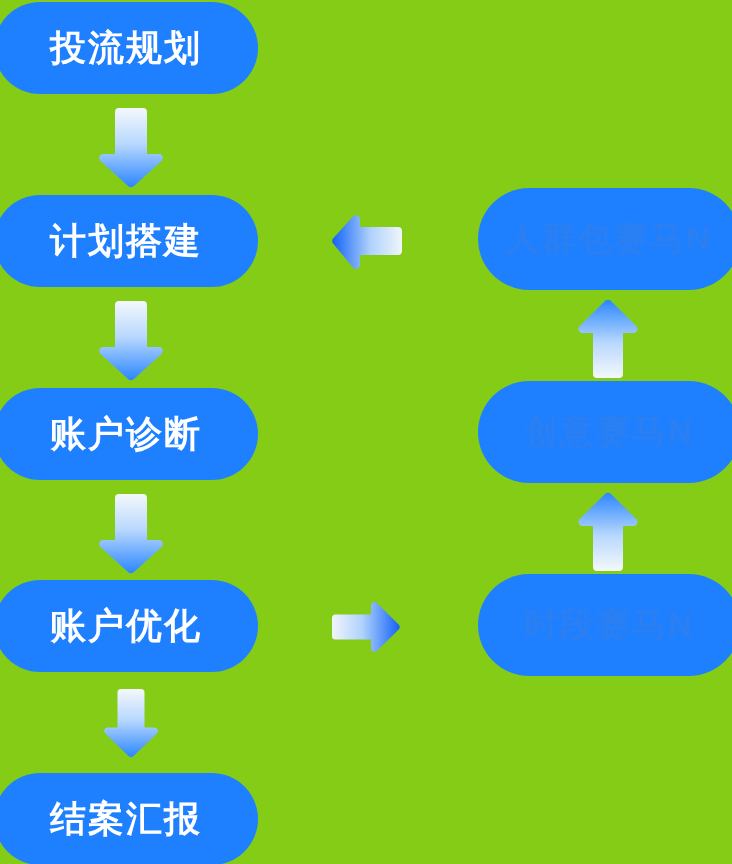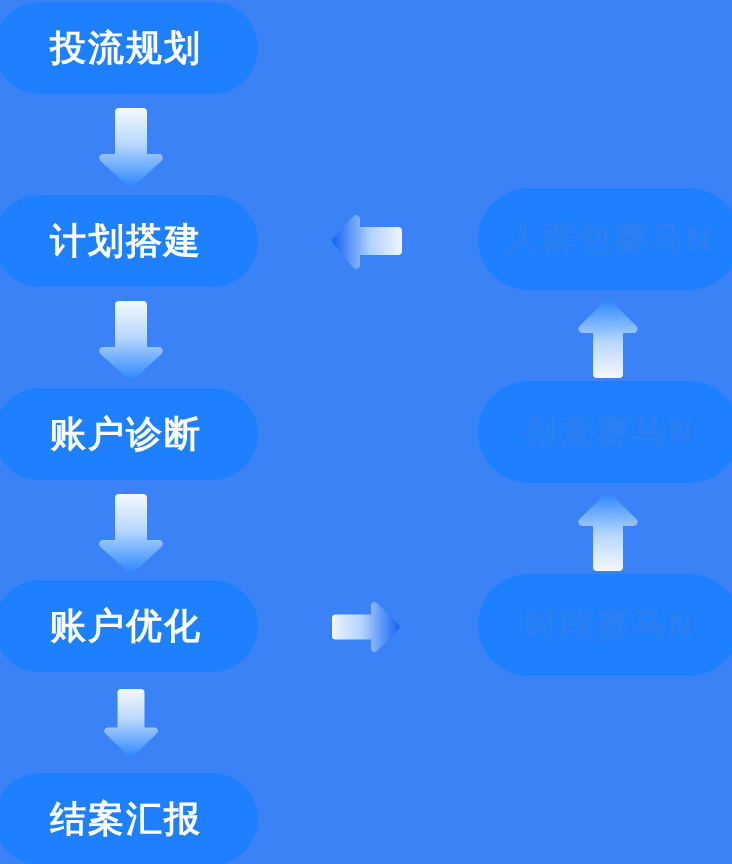--- a/index.html
+++ b/index.html
@@ -10,21 +10,21 @@
   body {
     width: 732px;
     height: 864px;
     overflow: hidden;
     font-family: "Liberation Sans", "DejaVu Sans", sans-serif;
   }
   #canvas {
     position: relative;
     width: 732px;
     height: 864px;
-    background: #3b82f6;
+    background: #84cc16;
     overflow: hidden;
   }
 
   
   .node {
     position: absolute;
     display: flex;
     align-items: center;
     justify-content: center;
     border-radius: 9999px;

